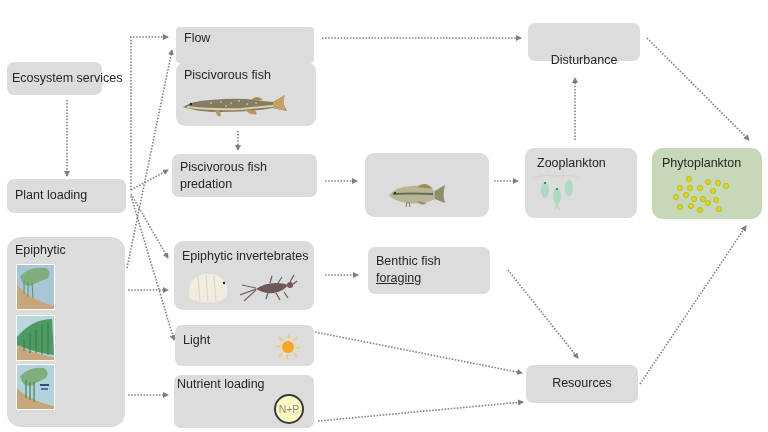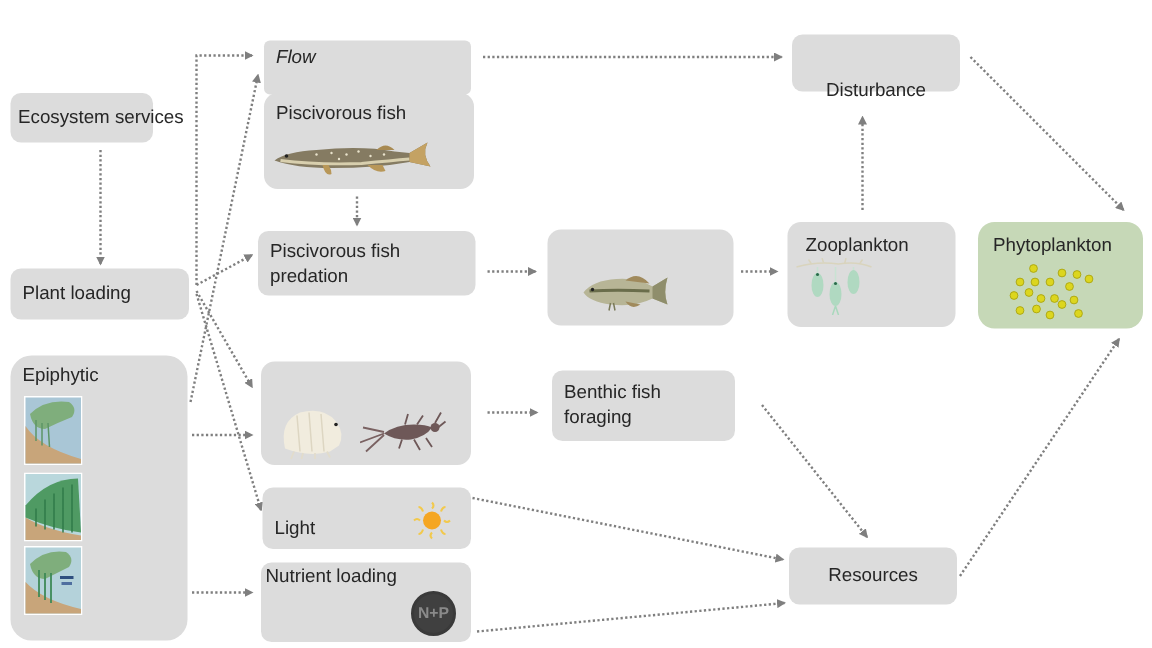--- a/index.html
+++ b/index.html
@@ -73,21 +73,21 @@
     <rect width="39" height="46" fill="#ffffff"></rect>
     <rect x="1" y="1" width="37" height="44" fill="#b4d2da"></rect>
     <path d="M1,24 Q12,36 38,42 L38,45 L1,45 Z" fill="#c8a57a"></path>
     <path d="M4,12 Q14,2 28,4 Q34,8 30,14 Q22,18 14,22 Q6,22 4,12 Z" fill="#7fae7c"></path>
     <path d="M10,16 L10,34 M14,18 L14,36 M18,18 L18,38" stroke="#3e8a57" stroke-width="1.2"></path>
     <rect x="24" y="20" width="9" height="2" fill="#2f4f7f"></rect>
     <rect x="25" y="24" width="7" height="2" fill="#4f6f9f"></rect>
   </svg>
 </div>
 
-<div class="node" style="left:176px;top:27px;width:138px;height:36px;border-radius:4px;font-style:italic;">
+<div class="node" style="left:176px;top:27px;width:138px;height:36px;border-radius:4px;">
   <span class="lbl" style="top:4px;">Flow</span>
 </div>
 
 <div class="node" style="left:176px;top:62px;width:140px;height:64px;border-radius:9px;">
   <span class="lbl">Piscivorous fish</span>
   <svg class="ill" style="left:5px;top:30px;" width="112" height="27" viewBox="0 0 112 27">
     <path d="M2,15 Q10,9 30,8 Q60,5 82,9 L92,10 L104,3 Q100,11 106,19 L92,16 Q70,20 40,20 Q16,20 2,15 Z" fill="#857b62"></path>
     <path d="M6,15 Q30,18 60,17 Q80,15 92,14" stroke="#d8cfae" stroke-width="2" fill="none"></path>
     <path d="M70,8 Q76,2 82,8 Z" fill="#a88a52"></path>
     <path d="M34,18 Q36,26 40,24 Q40,21 38,18 Z" fill="#b89758"></path>
@@ -105,73 +105,74 @@
       </g>
   </svg>
 </div>
 
 <div class="node" style="left:172px;top:154px;width:145px;height:43px;">
   <span class="lbl" style="top:6px;">Piscivorous fish</span>
   <span class="lbl" style="top:23px;">predation</span>
 </div>
 
 <div class="node" style="left:174px;top:241px;width:140px;height:69px;border-radius:9px;">
+  <span class="lbl" style="top:8px;left:8px;">Epiphytic invertebrates</span>
   <svg class="ill" style="left:12px;top:30px;" width="46" height="36" viewBox="0 0 46 36">
     <path d="M4,28 Q0,10 14,4 Q30,0 38,10 Q44,18 40,26 L34,30 Q20,34 4,28 Z" fill="#f1ecde"></path>
     <path d="M12,6 L14,30 M20,4 L22,30 M28,5 L30,30" stroke="#ddd6c2" stroke-width="1"></path>
     <circle cx="38" cy="12" r="1.2" fill="#222"></circle>
     <path d="M10,30 L8,35 M16,31 L15,35 M24,31 L24,35 M32,30 L34,34" stroke="#e2dccb" stroke-width="1.2"></path>
   </svg>
   <svg class="ill" style="left:66px;top:32px;" width="58" height="30" viewBox="0 0 58 30">
     <path d="M0,22 L16,16 M2,12 L16,15 M4,28 L16,17" stroke="#7a6262" stroke-width="1.2"></path>
     <path d="M16,16 Q24,10 36,10 Q44,10 48,12 Q44,18 34,20 Q24,21 16,16 Z" fill="#6e5858"></path>
     <circle cx="50" cy="12" r="3" fill="#6e5858"></circle>
     <path d="M30,10 L32,3 M38,10 L42,4 M36,20 L40,27 M28,20 L26,26 M50,9 L54,2 M52,12 L57,8 M44,19 L48,25" stroke="#6e5858" stroke-width="1.2"></path>
   </svg>
 </div>
 
 <div class="node" style="left:175px;top:325px;width:139px;height:41px;">
-  <span class="lbl" style="top:20px;">Light</span>
+  <span class="lbl" style="top:8px;">Light</span>
   <svg class="ill" style="left:99px;top:8px;" width="28" height="28" viewBox="0 0 28 28">
     <g stroke="#f2c94c" stroke-width="1.4" fill="none">
       <path d="M14,2 Q16,4 14,6"></path>
         <path d="M14,22 Q12,24 14,26"></path>
       <path d="M2,14 Q4,12 6,14"></path>
         <path d="M22,14 Q24,16 26,14"></path>
       <path d="M5,5 Q7,5 8,8"></path>
         <path d="M20,20 Q21,23 23,23"></path>
       <path d="M23,5 Q21,5 20,8"></path>
         <path d="M5,23 Q7,23 8,20"></path>
     </g>
     <circle cx="14" cy="14" r="6" fill="#f5a623"></circle>
   </svg>
 </div>
 
 <div class="node" style="left:174px;top:375px;width:140px;height:53px;">
   <span class="lbl" style="top:2px;left:3px;">Nutrient loading</span>
-  <div style="position:absolute;left:100px;top:19px;width:30px;height:30px;border-radius:50%;border:2px solid #3a3a3a;background:#404040;box-sizing:border-box;text-align:center;line-height:26px;font-size:10.5px;color:#8a8a8a;font-weight:bold;">
+  <div style="position:absolute;left:100px;top:19px;width:30px;height:30px;border-radius:50%;border:2px solid #3a3a3a;background:#fef9c3;box-sizing:border-box;text-align:center;line-height:26px;font-size:10.5px;color:#8a8a8a;font-weight:normal;">
     <span>N+P</span>
   </div>
 </div>
 
 <div class="node" style="left:365px;top:153px;width:124px;height:64px;border-radius:9px;">
   <svg class="ill" style="left:22px;top:28px;" width="62" height="28" viewBox="0 0 62 28">
     <path d="M2,14 Q8,6 24,5 Q38,4 48,10 L58,4 Q55,14 58,22 L48,18 Q36,24 20,22 Q6,20 2,14 Z" fill="#b7b596"></path>
     <path d="M6,13 Q24,12 46,13" stroke="#6a6d4b" stroke-width="2" fill="none"></path>
     <path d="M30,6 Q38,-1 46,8 Z" fill="#a08a5c"></path>
     <path d="M30,20 Q34,26 40,22 Z" fill="#a08a5c"></path>
     <path d="M48,10 L58,4 Q55,14 58,22 L48,18 Z" fill="#8f8e6c"></path>
     <circle cx="8" cy="12" r="1.1" fill="#222"></circle>
     <path d="M20,21 L19,26 M22,21 L23,26" stroke="#7a7a5a" stroke-width="1"></path>
   </svg>
 </div>
 
 <div class="node" style="left:368px;top:247px;width:122px;height:47px;">
   <span class="lbl" style="top:7px;">Benthic fish</span>
-  <span class="lbl" style="top:24px;">foraging</span>
+  <span class="lbl" style="top:24px;text-decoration:underline;">foraging</span>
 </div>
 
 <div class="node center" style="left:528px;top:23px;width:112px;height:38px;">
   <span class="lbl" style="top:11px;margin-top:19px;">Disturbance</span>
 </div>
 
 <div class="node" style="left:525px;top:148px;width:112px;height:70px;border-radius:9px;">
   <span class="lbl" style="top:8px;left:12px;">Zooplankton</span>
   <svg class="ill" style="left:4px;top:24px;" width="54" height="38" viewBox="0 0 54 38">
     <path d="M2,6 Q16,2 30,4 Q42,2 52,6" stroke="#d9d4bd" stroke-width="1" fill="none"></path>

